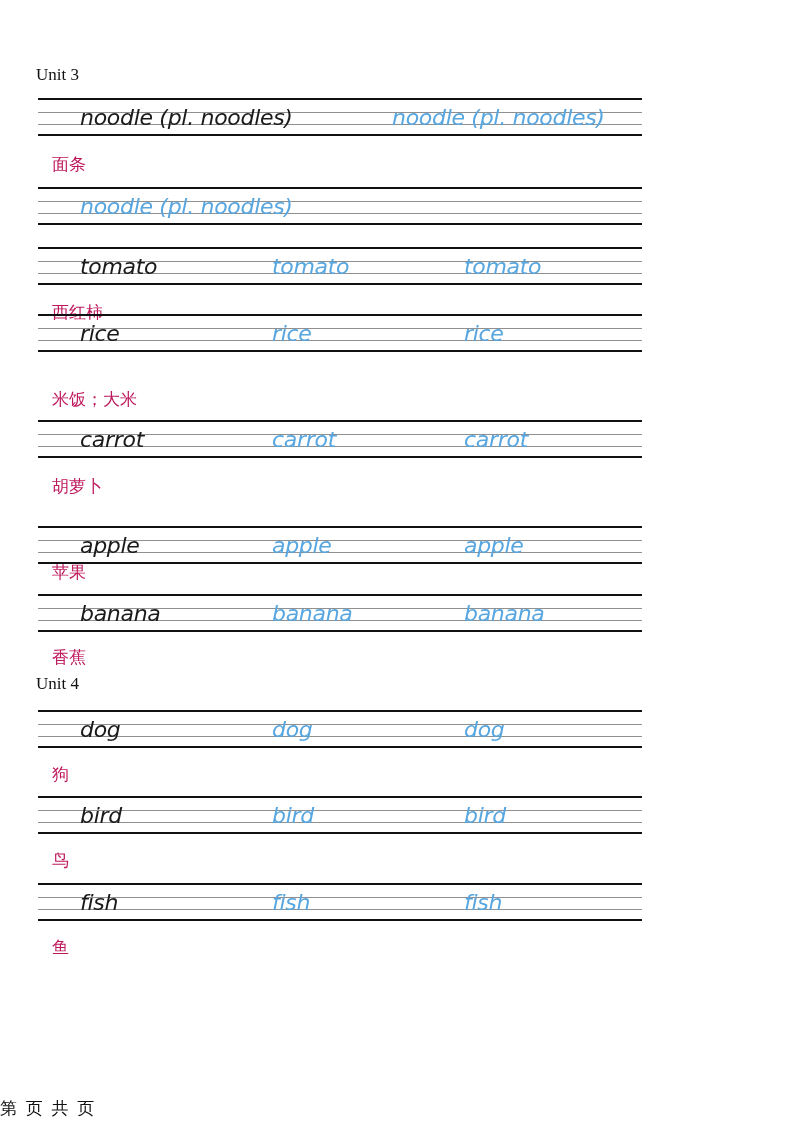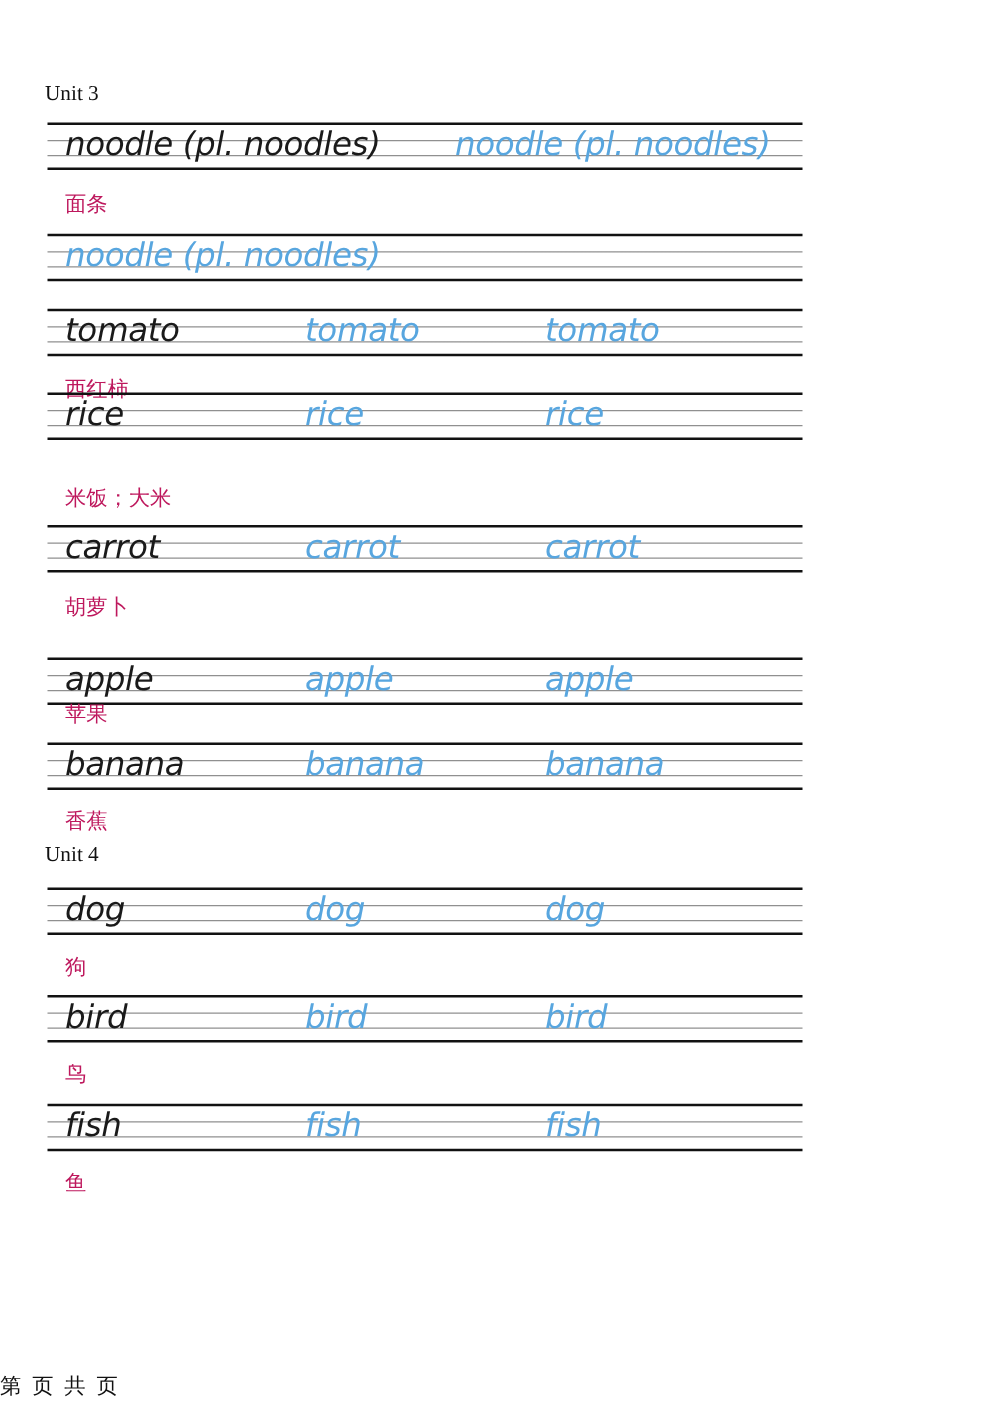--- a/index.html
+++ b/index.html
@@ -31,25 +31,26 @@
     background:
       linear-gradient(var(--thin-line),var(--thin-line)) 0 12px / 100% 1px no-repeat,
       linear-gradient(var(--thin-line),var(--thin-line)) 0 24px / 100% 1px no-repeat;
   }
   .word{
     position:absolute;top:0;bottom:0;
     display:flex;align-items:flex-end;
     padding-bottom:5px;
     font-family:"DejaVu Sans", sans-serif;
     font-style:italic;
-    font-size:26px;line-height:1;
+    font-size:22px;line-height:1;
     letter-spacing:-0.3px;
     color:var(--ink);
     font-weight:500;
     white-space:nowrap;
+    margin-left:28px;
   }
   .trace{color:var(--trace-blue);font-weight:400;}
   .w-left{left:14px;}
   .t-mid{left:206px;}
   .t-right{left:398px;}
   .t-noodle{left:326px;}
   .cn{
     position:absolute;left:52px;
     font:400 17px "DejaVu Serif","Liberation Serif",serif;
     color:#be185d;line-height:1.1;

